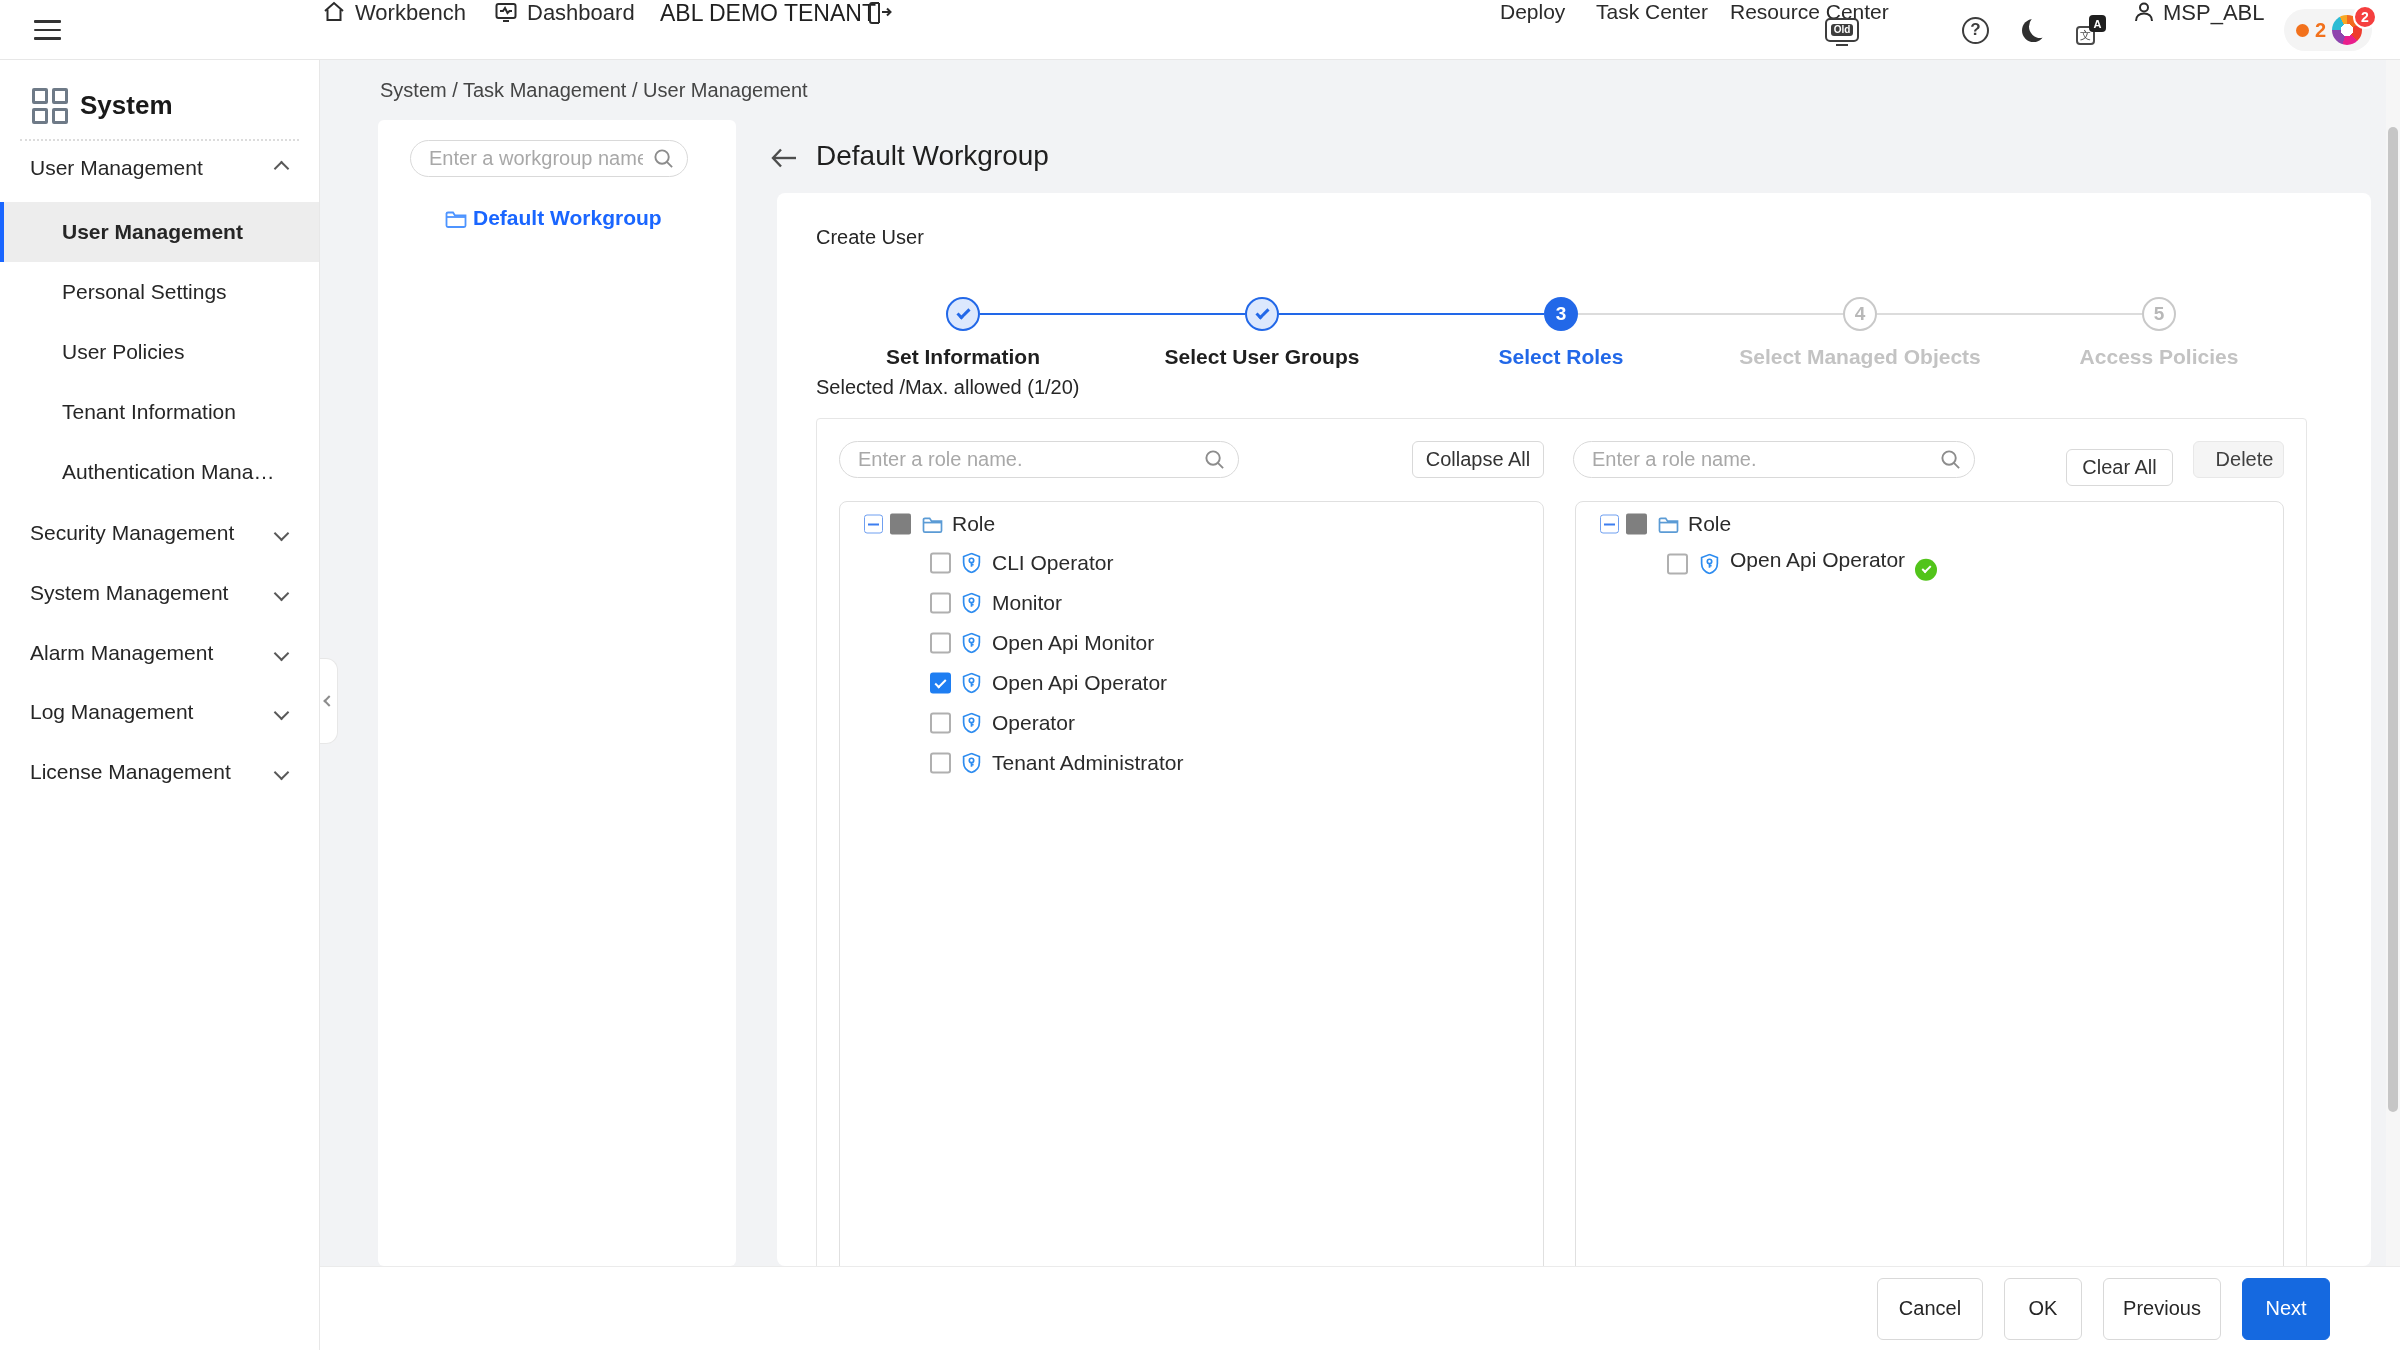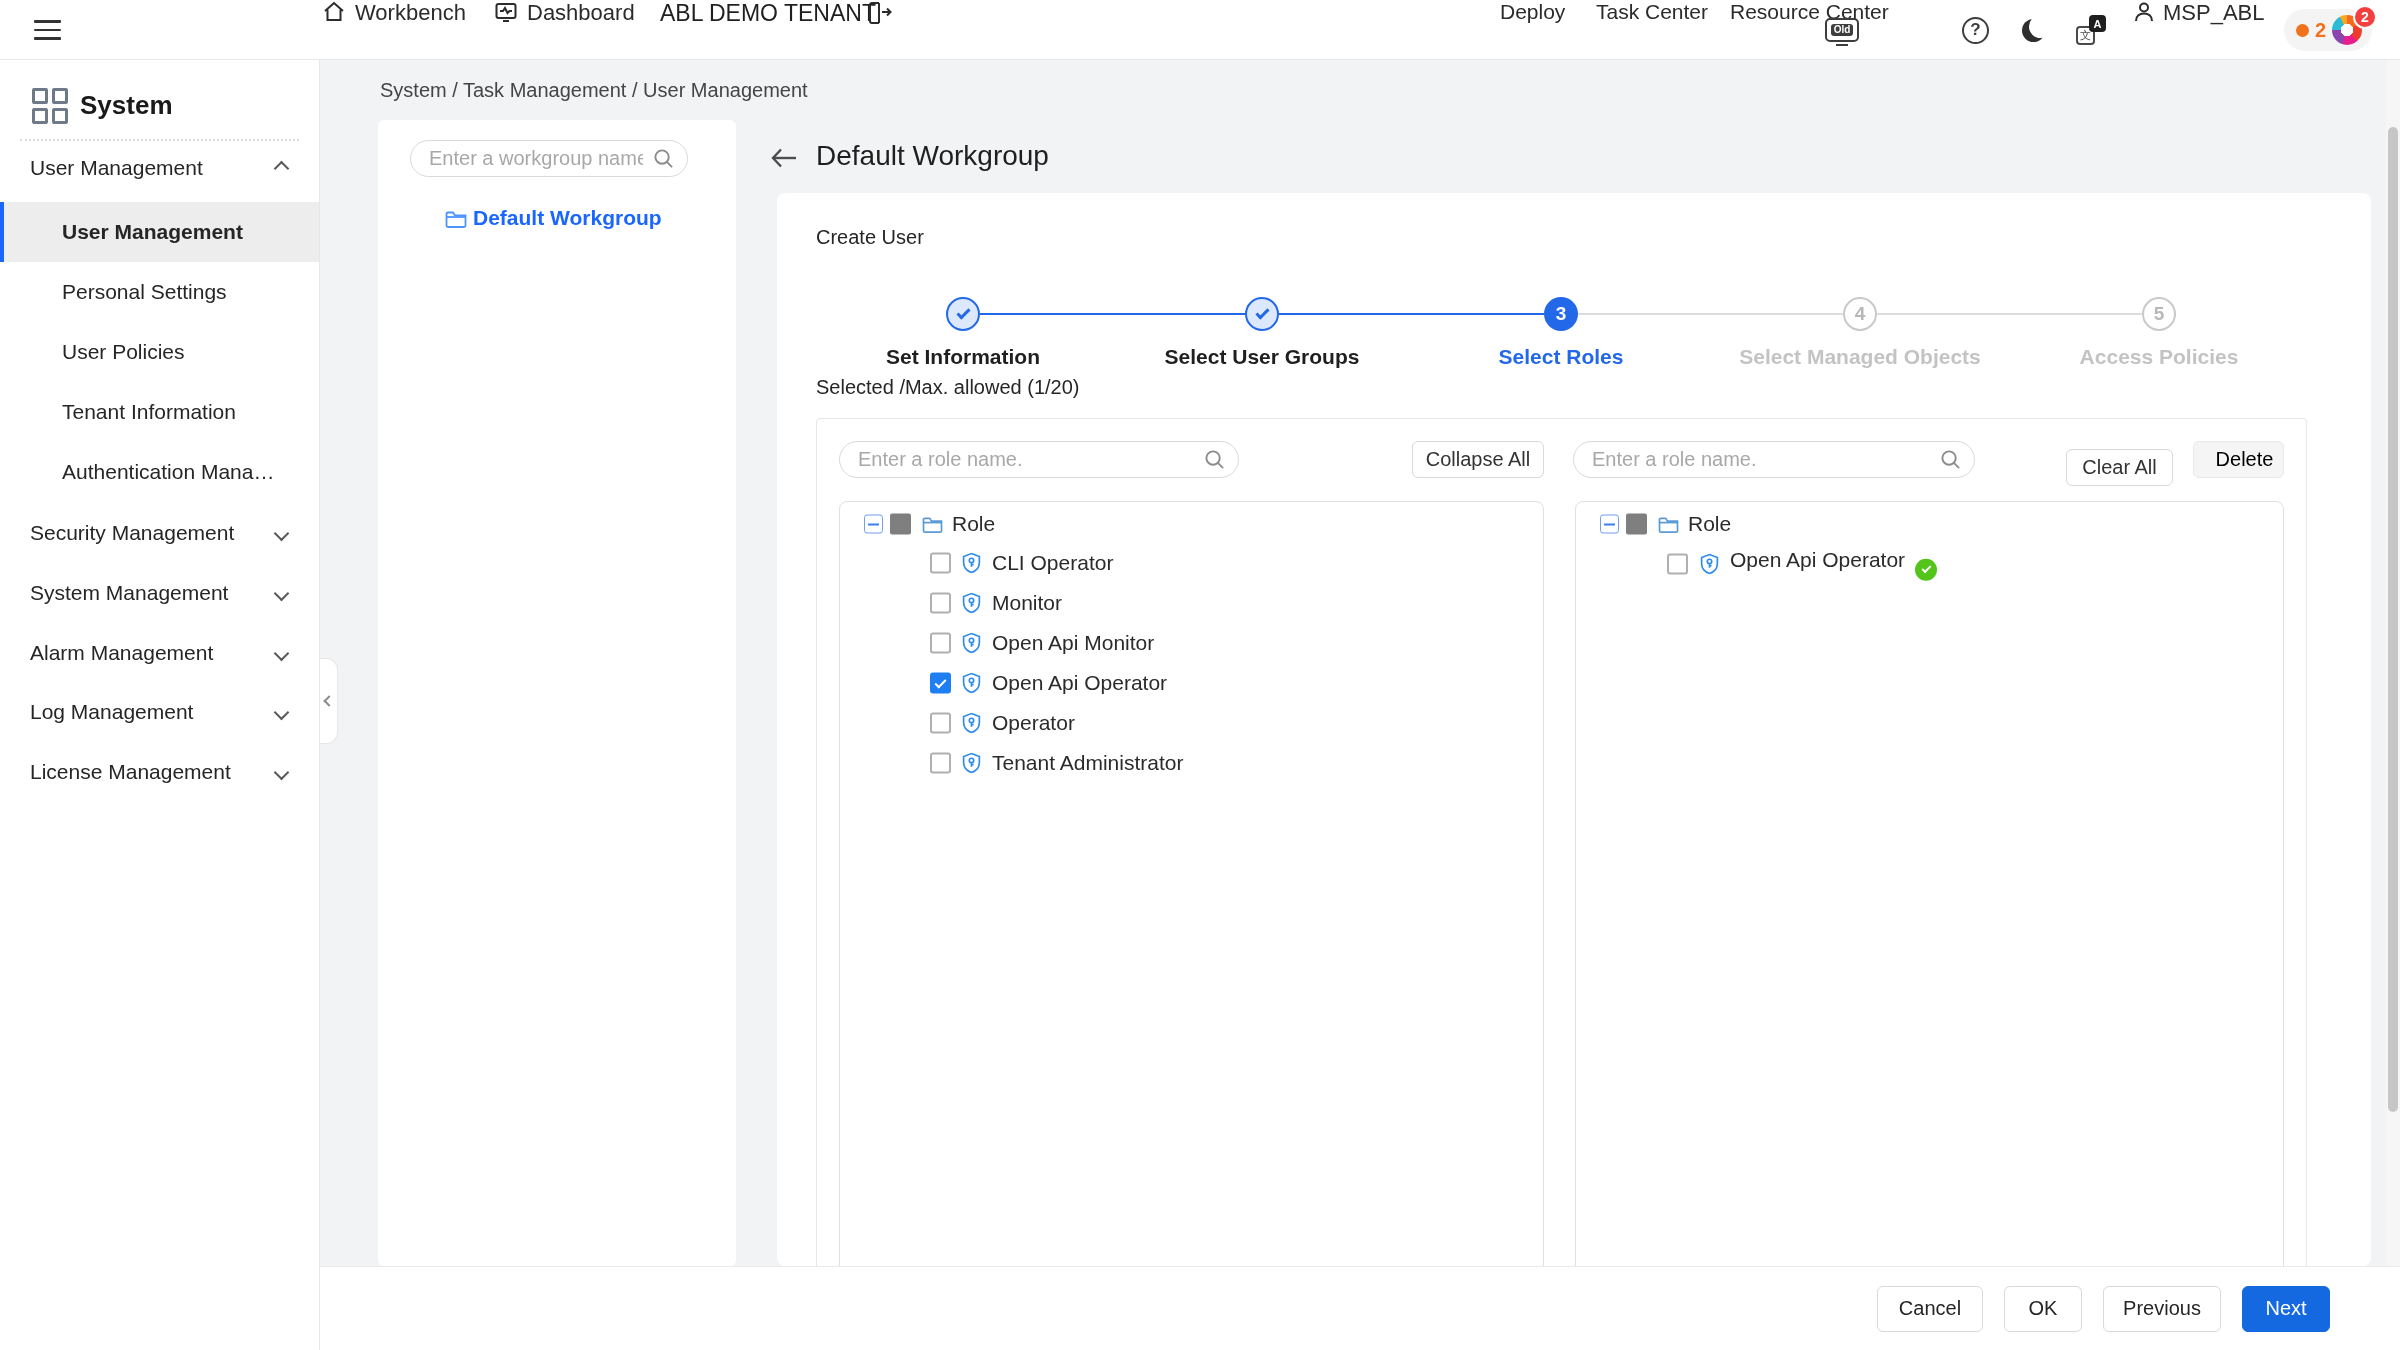--- a/index.html
+++ b/index.html
@@ -83,21 +83,21 @@
   .step.active .slabel { color:#2268e8; }
   .step.upcoming .slabel { color:#c3c3c3; }
   .connector { position:absolute; top:120px; height:2px; }
   .connector.blue { background:#2268e8; }
   .connector.gray { background:#dcdcdc; }
 
   #selected-max { position:absolute; left:39px; top:183px; font-size:20px; color:#262626; }
 
   #picker { position:absolute; left:39px; top:225px; width:1491px; height:900px; border:1px solid #e6e6e6; border-radius:4px; }
   .btn { height:37px; border:1px solid #d9d9d9; border-radius:6px; background:#fff; font-size:20px; color:#333; font-family:"Liberation Sans", sans-serif; cursor:pointer; }
-  .btn.disabled { background:#f5f5f5; color:#000000; border-color:#e8e8e8; cursor:default;padding-left:12px; }
+  .btn.disabled { background:#f5f5f5; color:#404040; border-color:#e8e8e8; cursor:default;padding-left:12px; }
   #left-search  { position:absolute; left:22px;  top:22px; width:400px; }
   #collapse-all { position:absolute; left:595px; top:22px; width:132px; }
   #right-search { position:absolute; left:756px; top:22px; width:402px; }
   #clear-all    { position:absolute; left:1249px; top:22px; width:107px;margin-top:8px; }
   #delete-btn   { position:absolute; left:1376px; top:22px; width:91px; }
 
   .tree-box { position:absolute; top:82px; height:820px; border:1px solid #e0e0e0; border-radius:8px; background:#fff; }
   #tree-left  { left:22px;  width:705px; }
   #tree-right { left:758px; width:709px; }
   .trow { position:absolute; left:0; width:100%; height:40px; }
@@ -113,21 +113,21 @@
   .trow .shield { left:122px; }
   .child-label { left:152px; font-size:21px; color:#2b2b2b; white-space:nowrap; }
   #tree-right .cb { left:91px; }
   #tree-right .shield { left:124px; }
   #tree-right .child-label { left:154px; }
   .green-badge { width:22px; height:22px; border-radius:50%; background:#52c41a; display:inline-flex; align-items:center; justify-content:center; vertical-align:-4px; margin-left:10px; }
   .green-badge .checkmark { width:9px; height:5px; border-width:2.2px; margin-top:-2px; }
 
   
   #footer { position:absolute; left:320px; top:1266px; width:2080px; height:84px; background:#fff; border-top:1px solid #ebebeb; display:flex; align-items:center; justify-content:flex-end; gap:21px; padding-right:70px; z-index:20; }
-  .fbtn { height:46px; border:1px solid #d9d9d9; border-radius:6px; background:#fff; font-size:20px; color:#262626; font-family:"Liberation Sans", sans-serif; cursor:pointer; }
+  .fbtn { height:62px; border:1px solid #d9d9d9; border-radius:6px; background:#fff; font-size:20px; color:#262626; font-family:"Liberation Sans", sans-serif; cursor:pointer; }
   .fbtn.primary { background:#1569e0; border-color:#1569e0; color:#fff; }
   #btn-cancel { width:106px; } #btn-ok { width:78px; } #btn-prev { width:118px; } #btn-next { width:88px; }
 
   
   #scroll-track { position:absolute; left:2386px; top:60px; width:14px; height:1290px; background:#f6f6f6; }
   #scroll-thumb { position:absolute; left:2px; top:67px; width:10px; height:985px; background:#c6c6c6; border-radius:5px; }
 </style>
 </head>
 <body>
 

